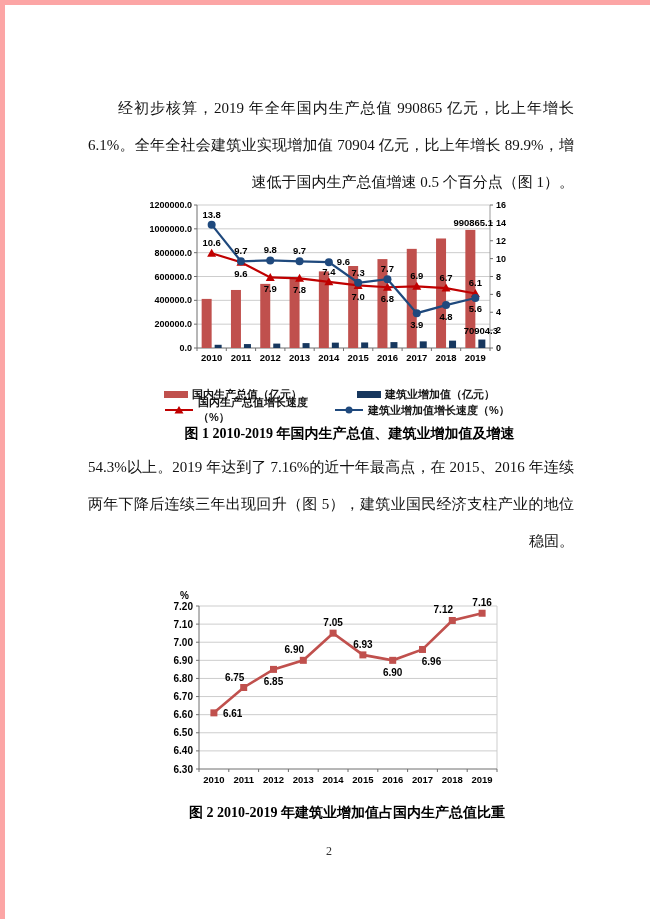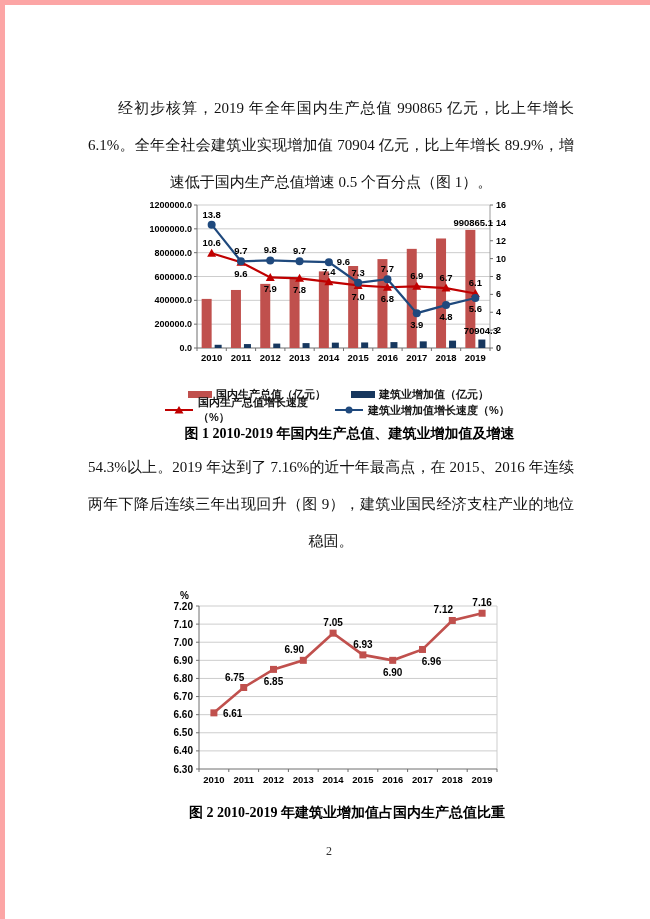--- a/index.html
+++ b/index.html
@@ -5,35 +5,35 @@
   html,body{margin:0;padding:0;background:#ffffff;}
   .page{
     position:relative;width:648px;height:917px;border:5px solid #fca5a5;
     background:#ffffff;color:#1a1a1a;overflow:hidden;
     font-family:"Liberation Serif","DejaVu Serif",serif;
   }
   .para{position:absolute;left:83px;width:486px;font-size:15px;line-height:37px;color:#111;}
   #p1{top:85px;}
   #p2{top:444px;}
   .ln{text-align:justify;text-align-last:justify;text-justify:inter-character;}
-  .ln.last{text-align:center;text-align-last:auto;}
+  .ln.last{text-align:right;text-align-last:auto;}
   .ln.indent{padding-left:30px;}
   .chartbox{position:absolute;}
   #chartbox1{left:145px;top:195px;width:375px;}
   #chartbox2{left:150px;top:586px;width:360px;}
   svg{display:block;}
   svg text{font-family:"Liberation Sans","DejaVu Sans",sans-serif;}
   .legend{
     position:absolute;left:145px;top:381px;width:375px;
     font-family:"Liberation Sans","DejaVu Sans",sans-serif;
     font-size:11px;font-weight:600;color:#151515;
   }
   .lrow{display:flex;align-items:center;height:16px;padding-left:14px;}
   .litem{display:flex;align-items:center;gap:4px;}
-  .litem.w1{width:163px;margin-left:24px;}
+  .litem.w1{width:193px;}
   .litem.w2{width:170px;align-items:center;}
   .swb{display:inline-block;width:24px;height:7px;}
   .swl{display:inline-block;line-height:0;}
   .cap{position:absolute;font-weight:bold;font-size:14px;text-align:center;color:#000;}
   #cap1{left:157px;width:375px;top:420px;}
   #cap2{left:162px;width:360px;top:799px;}
   .pagenum{position:absolute;left:0;width:100%;top:839px;text-align:center;font-size:12px;color:#333;}
 </style>
 </head>
 <body>
@@ -207,21 +207,21 @@
           </span>
         <span>建筑业增加值增长速度（%）</span>
       </span>
     </div>
   </div>
 
   <div class="cap" id="cap1">图 1   2010-2019 年国内生产总值、建筑业增加值及增速</div>
 
   <div class="para" id="p2">
     <div class="ln">54.3%以上。2019 年达到了 7.16%的近十年最高点，在 2015、2016 年连续</div>
-    <div class="ln">两年下降后连续三年出现回升（图 9），建筑业国民经济支柱产业的地位</div>
+    <div class="ln">两年下降后连续三年出现回升（图 5），建筑业国民经济支柱产业的地位</div>
     <div class="ln last">稳固。</div>
   </div>
 
   <div class="chartbox" id="chartbox2">
     <svg id="chart2" width="360" height="200">
         <line x1="44" y1="159.88888888888897" x2="342" y2="159.88888888888897" stroke="#CDCDCD"></line>
         <line x1="44" y1="141.77777777777777" x2="342" y2="141.77777777777777" stroke="#CDCDCD"></line>
         <line x1="44" y1="123.66666666666671" x2="342" y2="123.66666666666671" stroke="#CDCDCD"></line>
         <line x1="44" y1="105.55555555555553" x2="342" y2="105.55555555555553" stroke="#CDCDCD"></line>
         <line x1="44" y1="87.44444444444447" x2="342" y2="87.44444444444447" stroke="#CDCDCD"></line>

